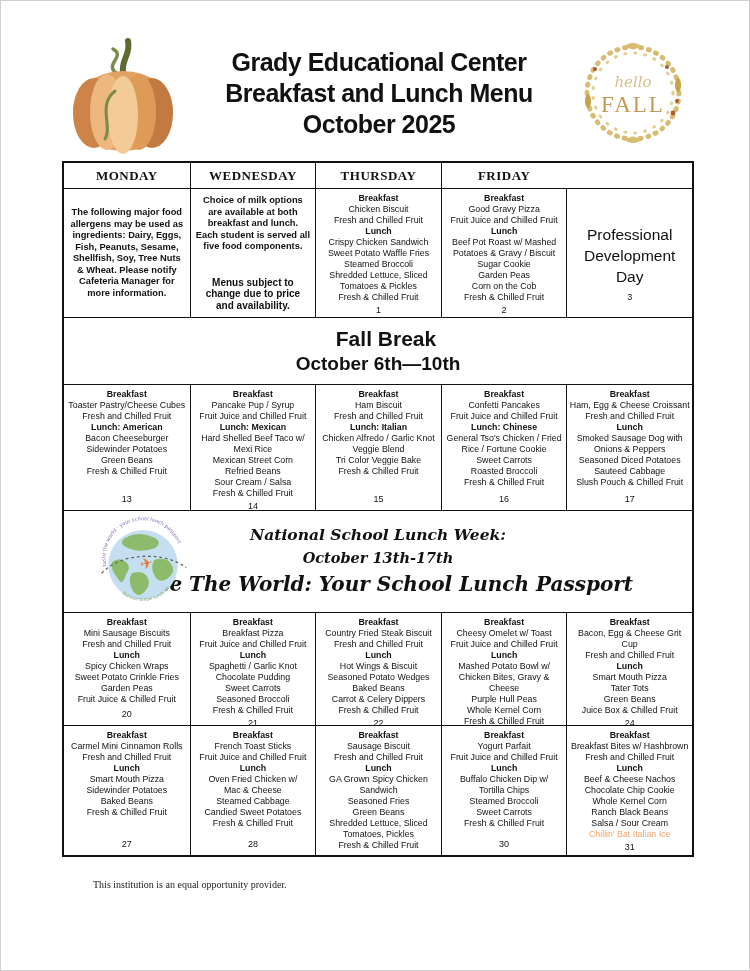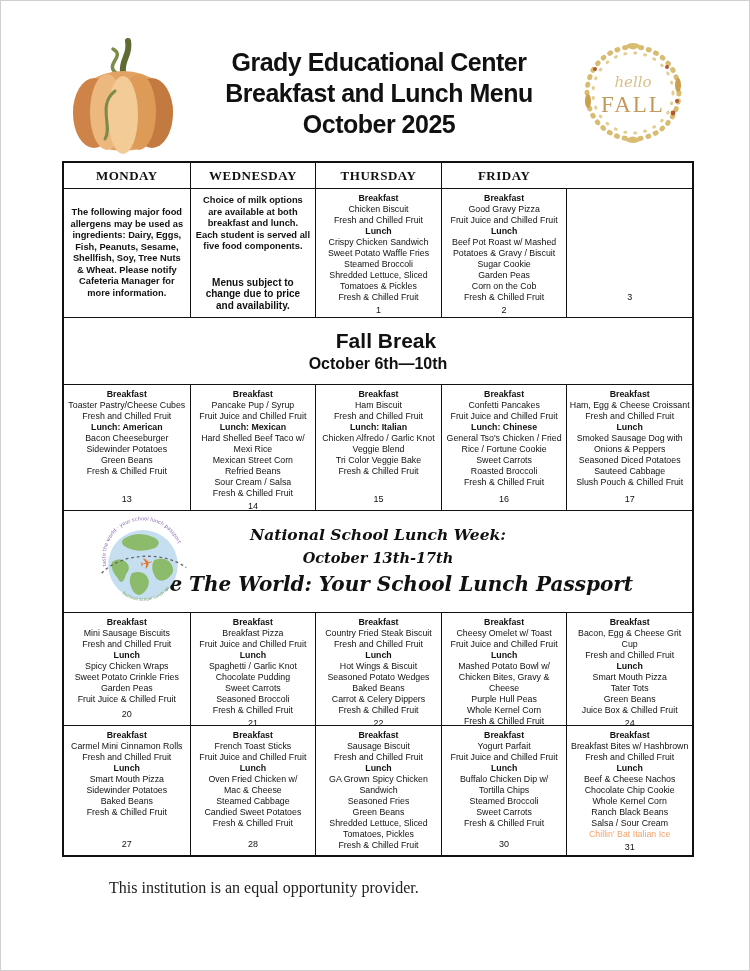--- a/index.html
+++ b/index.html
@@ -24,21 +24,21 @@
   .day-header-row{height:25px;}
   .day-header{display:flex;align-items:center;justify-content:center;
     font-family:"Liberation Serif",serif;font-weight:bold;font-size:13px;
     letter-spacing:0.5px;}
   .week{border-top:1.6px solid #111;}
   .banner{border-top:1.6px solid #111;position:relative;
     display:flex;flex-direction:column;align-items:center;justify-content:center;}
   .w1{height:128px;} .w2{height:125px;} .w3{height:112px;} .w4{height:129px;}
   .fall-break{height:66px;text-align:center;font-weight:bold;}
   .fall-break .fb1{font-size:21px;line-height:1.25;margin-left:16px;}
-  .fall-break .fb2{font-size:16px;line-height:1.25;}
+  .fall-break .fb2{font-size:19px;line-height:1.25;}
   .nslw{height:101px;text-align:center;}
   .nslw-lines{font-family:"DejaVu Serif",serif;font-style:italic;font-weight:bold;
     line-height:1.55;text-align:center;}
   .nslw-lines .n1{font-size:15.5px;}
   .nslw-lines .n2{font-size:14.5px;}
   .nslw-lines .n3{font-size:20px;}
   .nslw-logo{position:absolute;left:32px;top:4px;width:94px;height:94px;}
   
   .cell{position:relative;display:flex;flex-direction:column;
     text-align:center;padding:4px 2px 3px;overflow:hidden;}
@@ -46,22 +46,22 @@
   .bold{font-weight:bold;}
   .orange{color:var(--orange,#F2A36B);}
   .date{margin-top:auto;font-size:9px;padding:2px 0 3px;}
   .cell.notice{justify-content:center;padding:6px 5px;}
   .cell.notice p{margin:0;font-weight:bold;font-size:9.3px;line-height:11.5px;}
   .cell.notice p + p{margin-top:24px;font-size:10px;}
   .cell.special{padding-top:18px;}
   .special-text{font-size:15.5px;line-height:1.35;padding:18px 6px 0;}
   .cell.special .date{padding-bottom:12px;}
   
-  .footer{position:absolute;left:108px;top:878px;
-    font-family:"Liberation Serif",serif;font-size:16px;color:#222;}
+  .footer{position:absolute;left:92px;top:878px;
+    font-family:"Liberation Serif",serif;font-size:10px;color:#222;}
 </style>
 </head>
 <body>
 
 <div class="page">
 
   <div class="header">
     <div class="pumpkin-wrap">
       <svg viewBox="0 0 124 124" width="124" height="124">
         <path d="M62,42 C60,28 70,24 67,10" fill="none" stroke="#5E6B33" stroke-width="6" stroke-linecap="round"></path>
@@ -138,20 +138,21 @@
             <div class="line">Beef Pot Roast w/ Mashed</div>
             <div class="line">Potatoes &amp; Gravy / Biscuit</div>
             <div class="line">Sugar Cookie</div>
             <div class="line">Garden Peas</div>
             <div class="line">Corn on the Cob</div>
             <div class="line">Fresh &amp; Chilled Fruit</div>
           </div>
           <div class="date">2</div>
         </div>
         <div class="cell special">
+          <div class="special-text">Professional Development Day</div>
           <div class="date">3</div>
         </div>
       </div>
 
     <div class="banner fall-break">
       <div class="fb1">Fall Break</div>
       <div class="fb2">October 6th—10th</div>
     </div>
 
     <div class="week grid5 w2">

